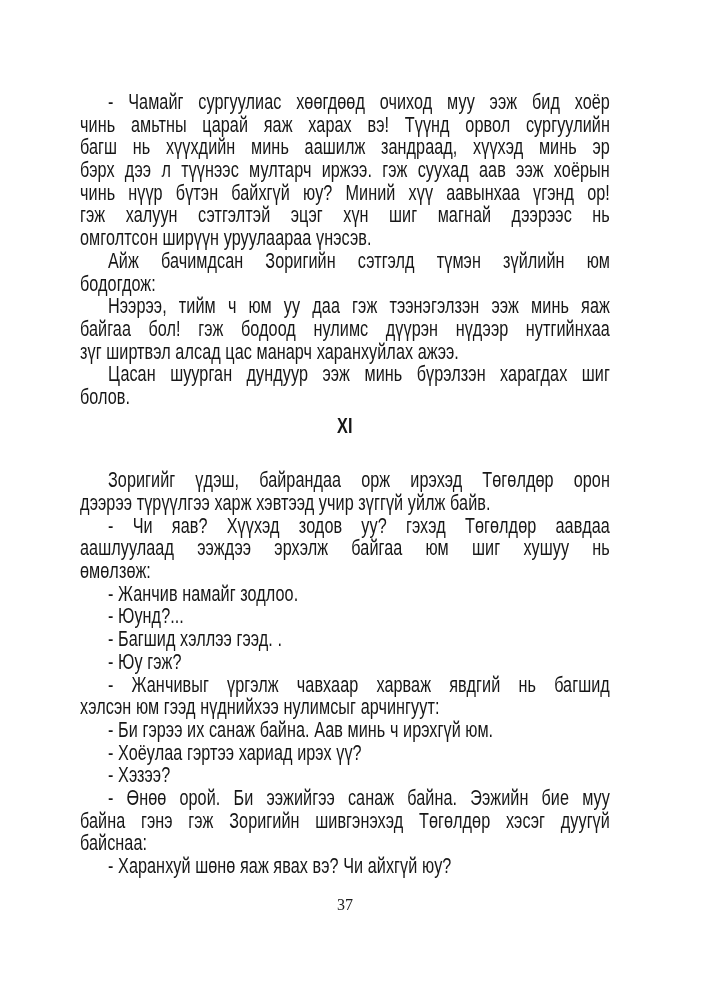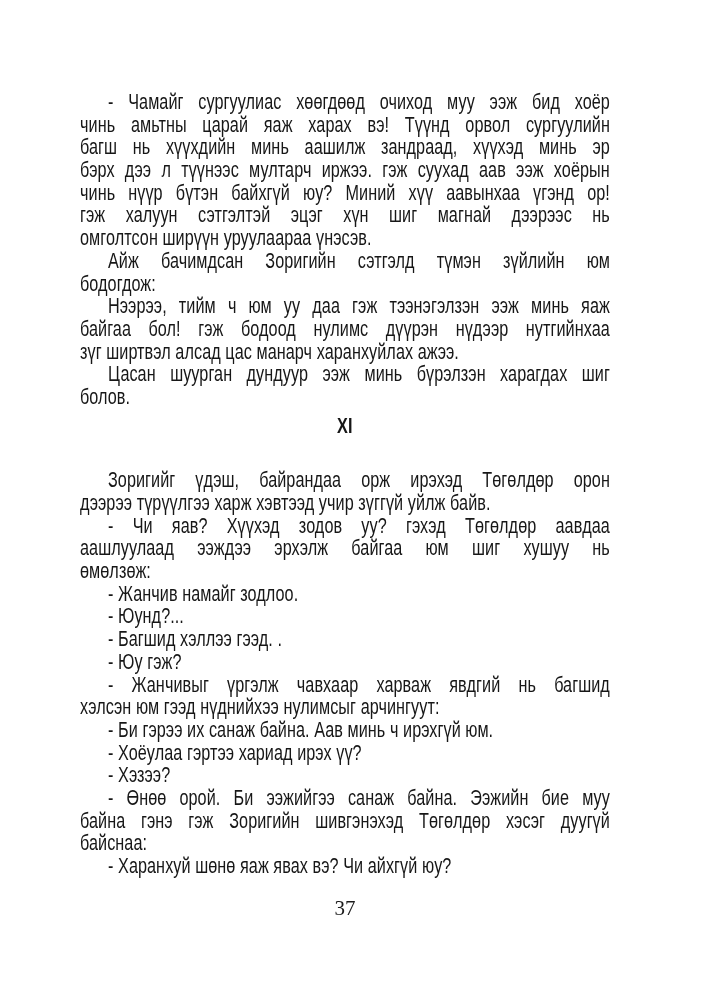--- a/index.html
+++ b/index.html
@@ -40,21 +40,21 @@
     margin-bottom: 32px;
     letter-spacing: 0.5px;
   }
   .page-num {
     position: absolute;
     left: 80px;
     top: 896px;
     width: 530px;
     text-align: center;
     font-family: "Liberation Serif", serif;
-    font-size: 21px;
+    font-size: 16px;
     color: #1b1b1b;
   }
 </style>
 </head>
 <body>
 
 <div class="page">
   <div class="text-block">
       <div class="para">
         <div class="line jline indent">

